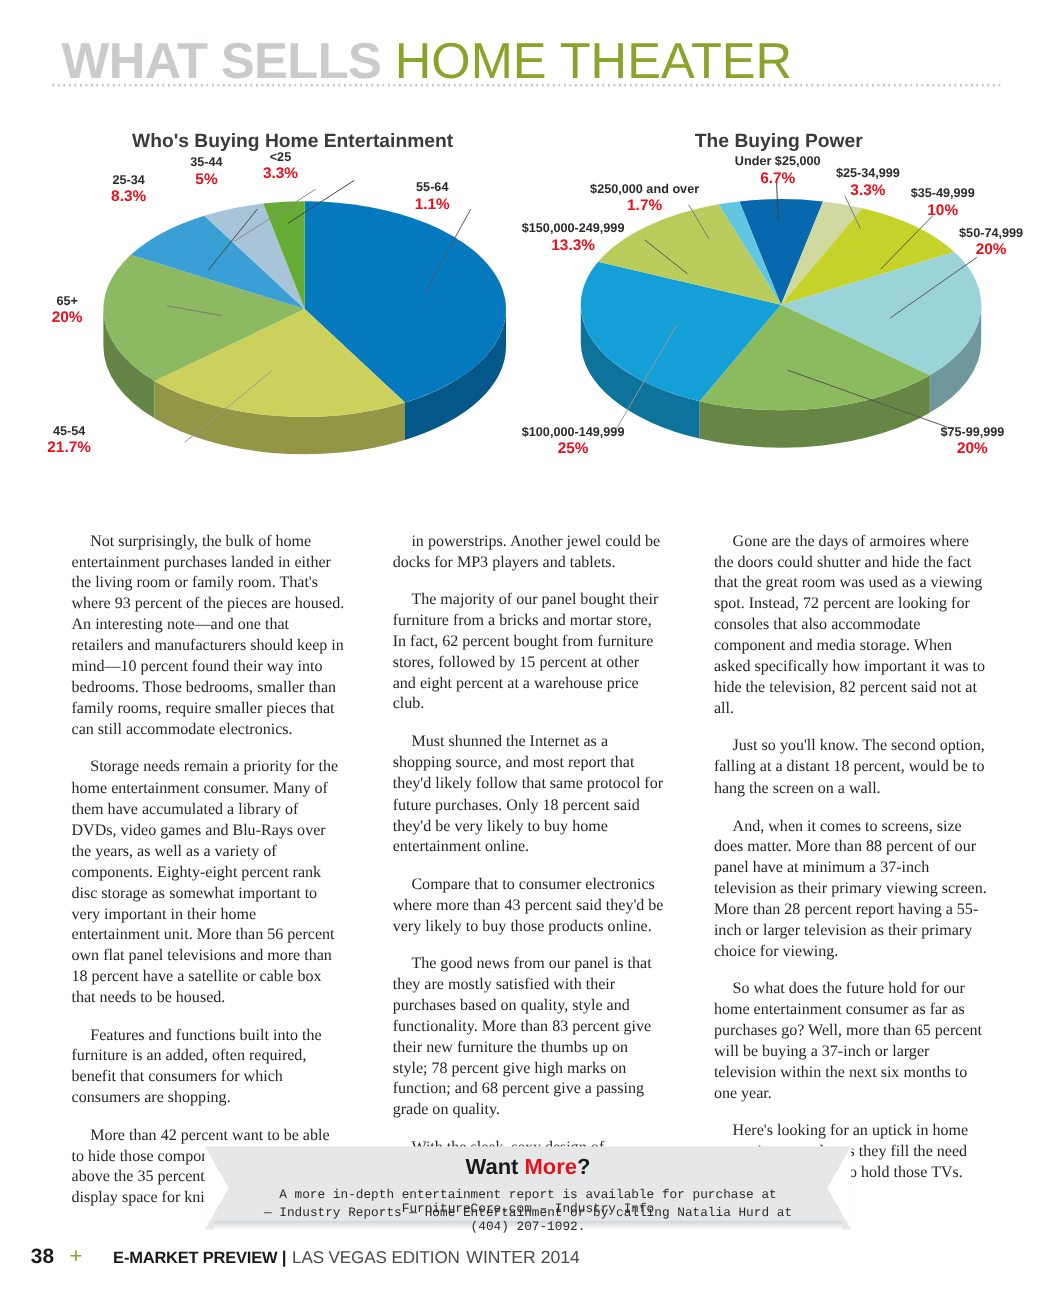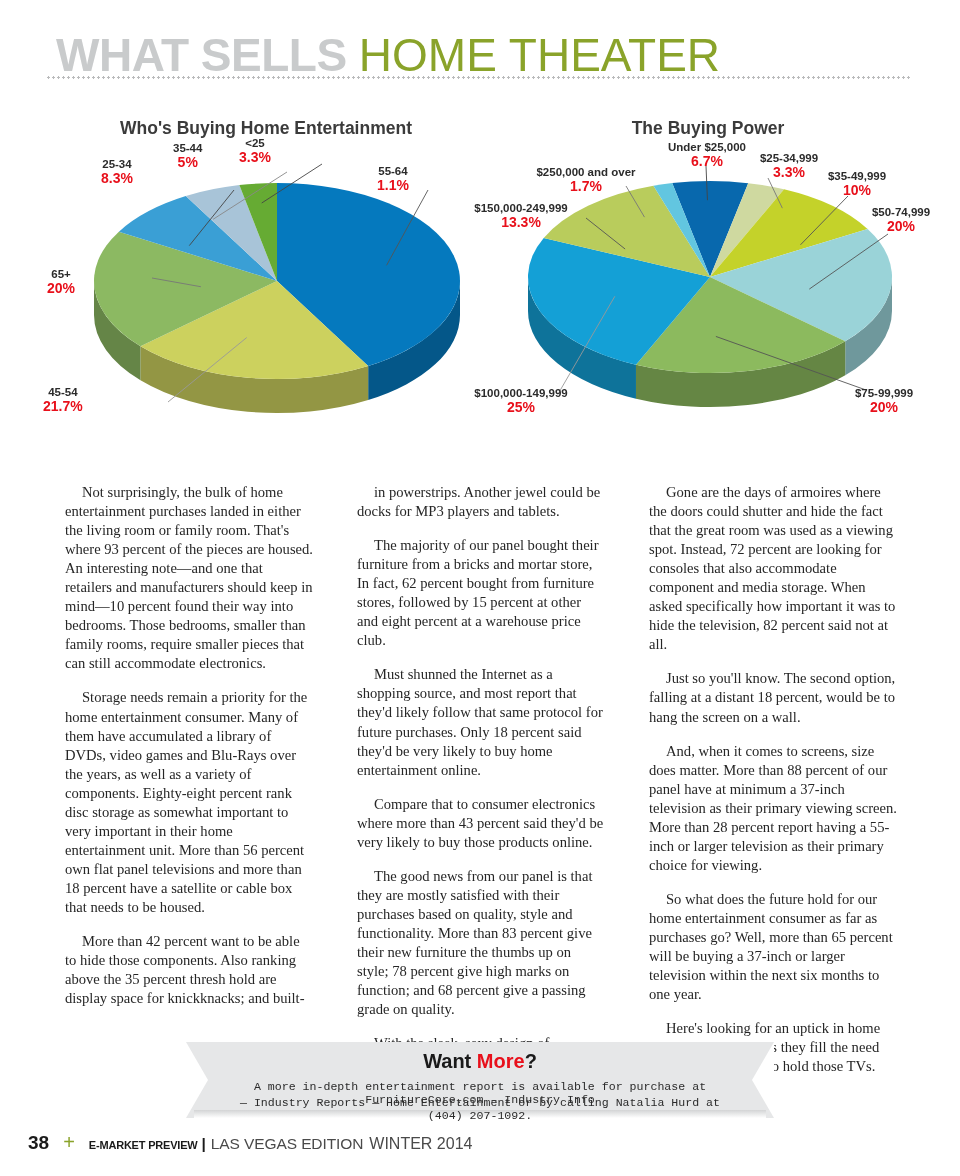--- a/index.html
+++ b/index.html
@@ -68,21 +68,21 @@
     font-family: Liberation Mono, monospace; font-size: 11.6px; color: #2b2b2b;
   }
   .ribbon-line1 { top: 38px; }
   .ribbon-line2 { top: 54px; }
 
   
   .footer { position: absolute; left: 28px; top: 1131px; width: 900px; height: 30px;
             font-family: "Liberation Sans", sans-serif; display: flex; align-items: baseline; }
   .f-page { font-weight: bold; font-size: 19px; color: #1a1a1a; }
   .f-plus { font-size: 20px; color: #8aa32a; margin-left: 14px; font-weight: normal; }
-  .f-brand { font-weight: bold; font-size: 11px; color: #1a1a1a; margin-left: 14px; letter-spacing: -0.2px; }
+  .f-brand { font-weight: bold; font-size: 15px; color: #1a1a1a; margin-left: 28px; letter-spacing: -0.2px; }
   .f-sep { font-weight: bold; font-size: 15.5px; color: #1a1a1a; margin-left: 4px; }
   .f-edition { font-size: 15.5px; color: #4a4a4a; margin-left: 5px; letter-spacing: -0.1px; }
   .f-season { font-size: 16px; color: #4a4a4a; margin-left: 6px; }
 </style>
 </head>
 <body>
 
 <div class="page-header">
   <div class="header-title">
     <span class="ht-gray">WHAT SELLS</span>
@@ -203,20 +203,21 @@
   <div class="lbl al-c" style="left:522px; top:48px; width:128px;">
     <span class="cat">$250,000 and over</span>
     <span class="pct">1.7%</span>
   </div>
 </div>
 
 <div class="body-cols">
   <div class="col col1" id="col1">
       <p>Not surprisingly, the bulk of home entertainment purchases landed in either the living room or family room. That's where 93 percent of the pieces are housed. An interesting note—and one that retailers and manufacturers should keep in mind—10 percent found their way into bedrooms. Those bedrooms, smaller than family rooms, require smaller pieces that can still accommodate electronics.</p>
       <p>Storage needs remain a priority for the home entertainment consumer. Many of them have accumulated a library of DVDs, video games and Blu-Rays over the years, as well as a variety of components. Eighty-eight percent rank disc storage as somewhat important to very important in their home entertainment unit. More than 56 percent own flat panel televisions and more than 18 percent have a satellite or cable box that needs to be housed.</p>
+      <p>Features and functions built into the furniture is an added, often required, benefit that consumers for which consumers are shopping.</p>
       <p>More than 42 percent want to be able to hide those components. Also ranking above the 35 percent thresh hold are display space for knickknacks; and built-</p>
     </div>
   <div class="col col2" id="col2">
       <p>in powerstrips. Another jewel could be docks for MP3 players and tablets.</p>
       <p>The majority of our panel bought their furniture from a bricks and mortar store, In fact, 62 percent bought from furniture stores, followed by 15 percent at other and eight percent at a warehouse price club.</p>
       <p>Must shunned the Internet as a shopping source, and most report that they'd likely follow that same protocol for future purchases. Only 18 percent said they'd be very likely to buy home entertainment online.</p>
       <p>Compare that to consumer electronics where more than 43 percent said they'd be very likely to buy those products online.</p>
       <p>The good news from our panel is that they are mostly satisfied with their purchases based on quality, style and functionality. More than 83 percent give their new furniture the thumbs up on style; 78 percent give high marks on function; and 68 percent give a passing grade on quality.</p>
       <p>With the sleek, sexy design of televisions and other components these days, consumers are eager to show them off.</p>
     </div>

